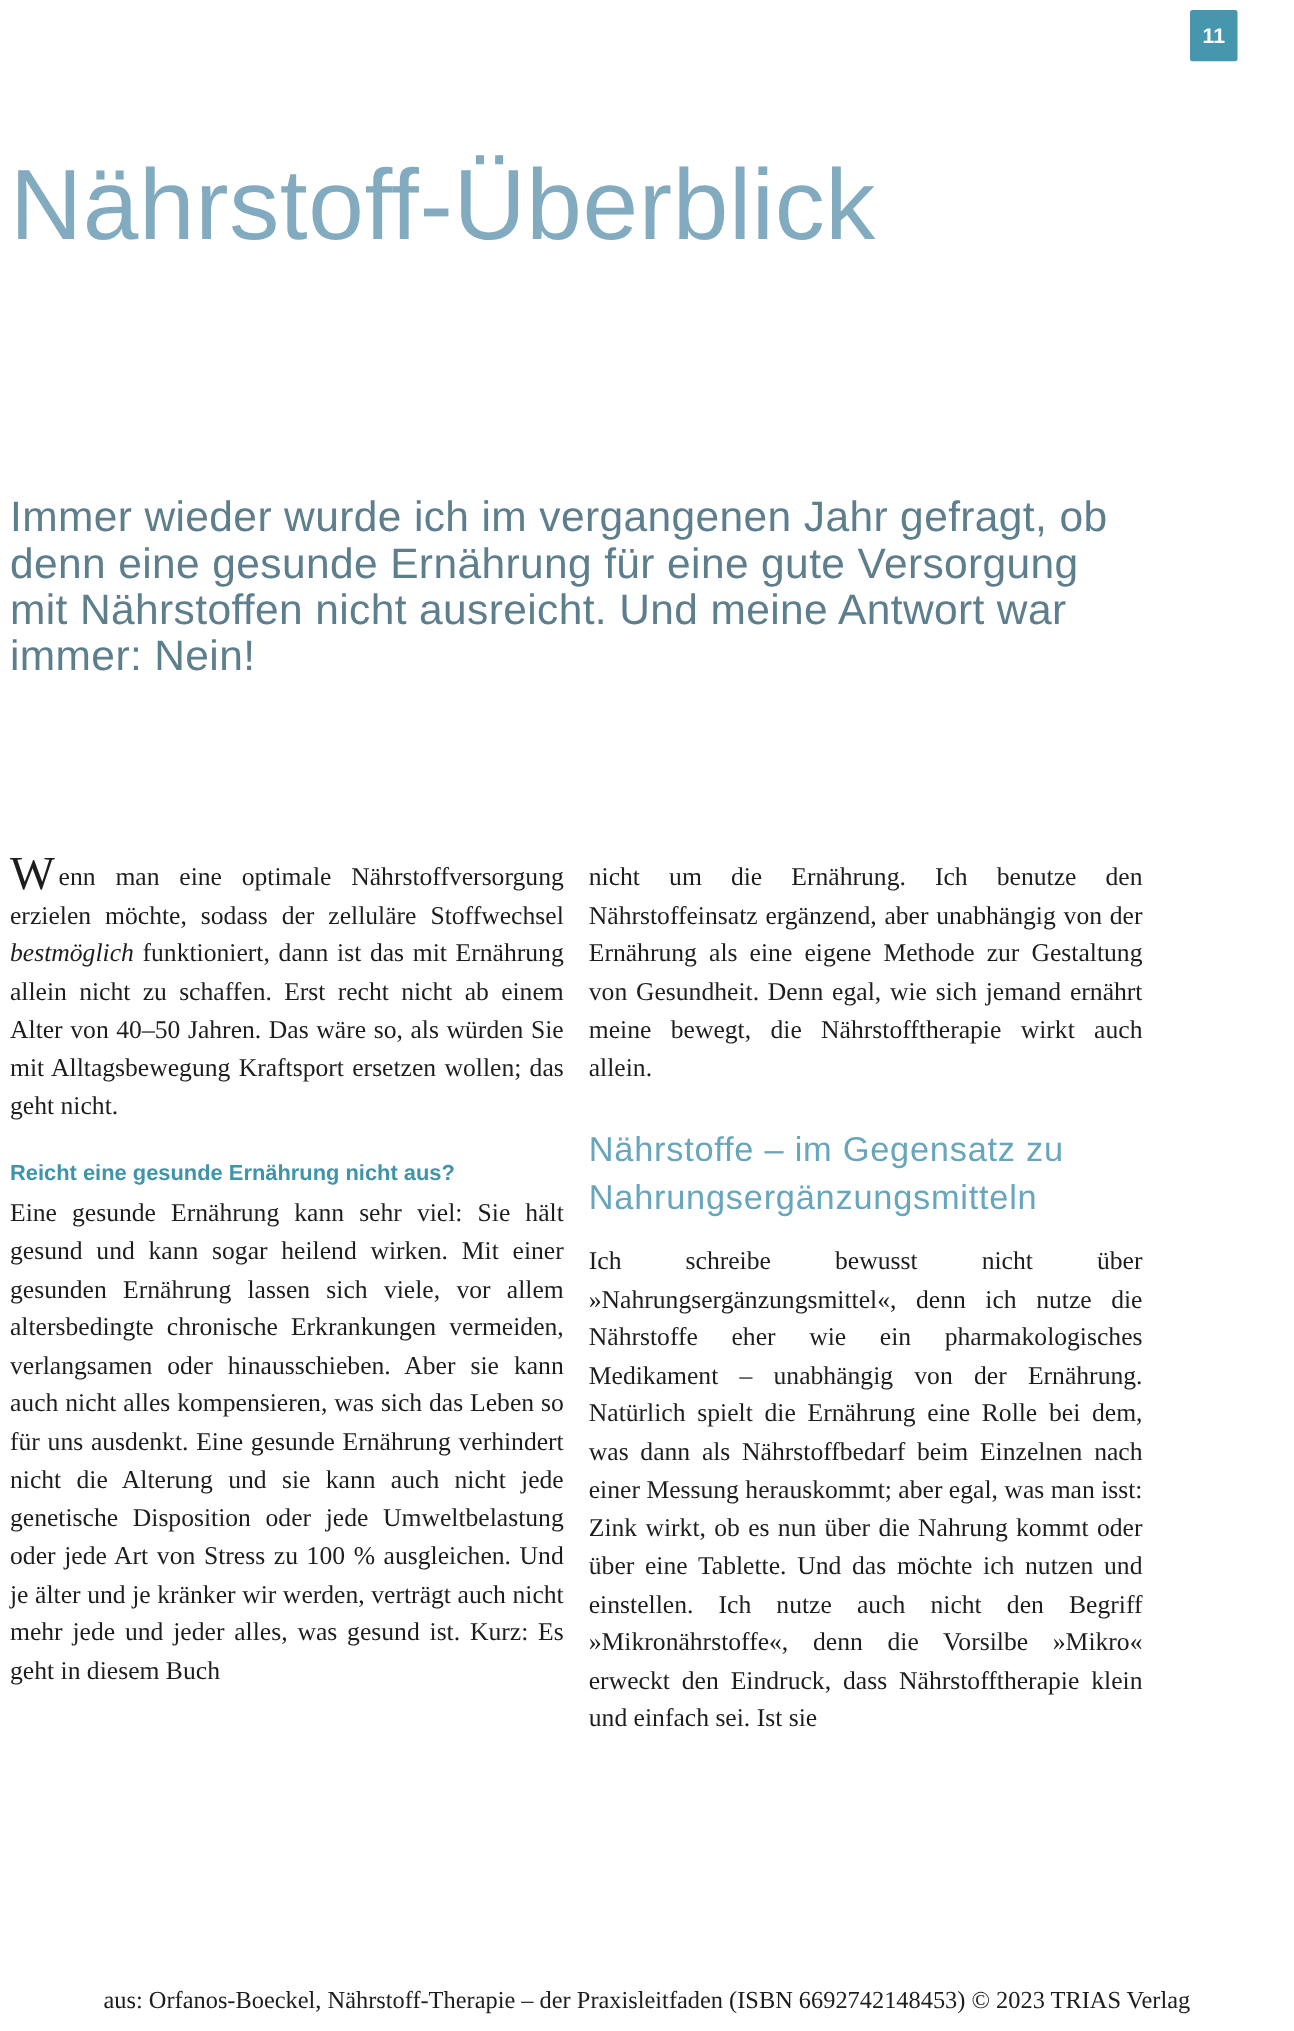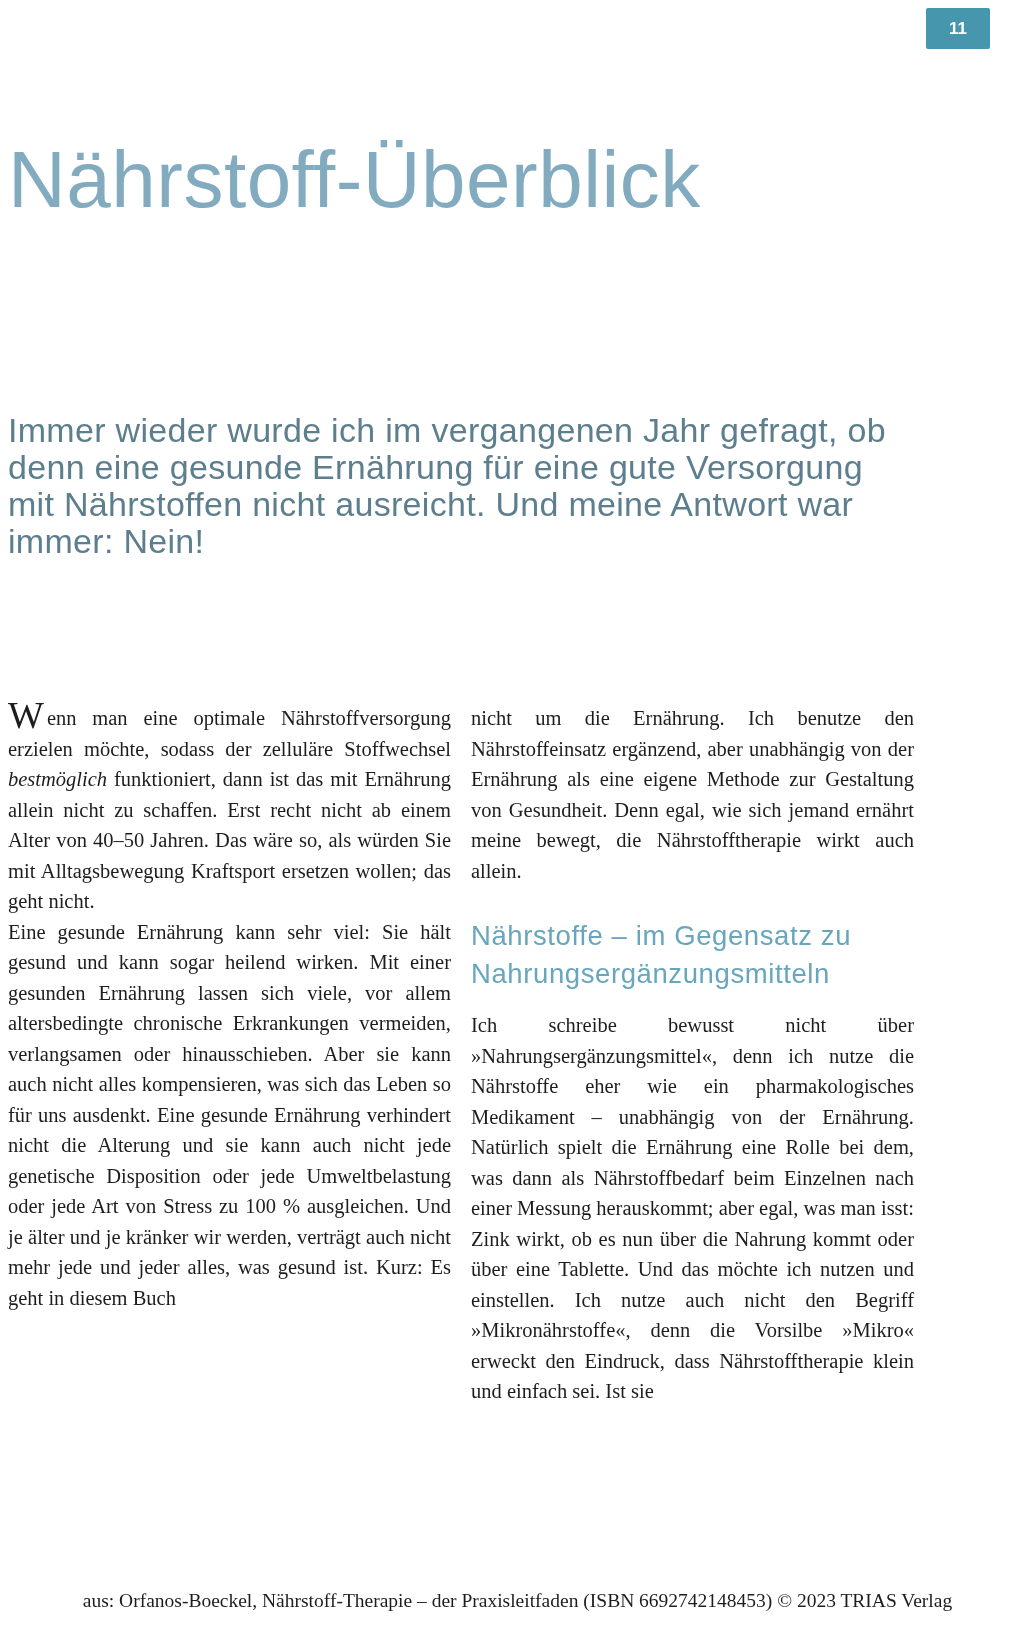--- a/index.html
+++ b/index.html
@@ -13,35 +13,34 @@
     height: 1625px;
     background: var(--page_bg, #ffffff);
     overflow: hidden;
     font-family: "Liberation Serif", serif;
     color: var(--text, #1d1d1d);
   }
   .page-number-badge {
     position: absolute;
     top: 8px;
     right: 45px;
-    width: 64px;
+    width: 38px;
     height: 41px;
     background: var(--badge_bg, #4697ad);
     color: var(--badge_text, #ffffff);
     font-family: "Liberation Sans", sans-serif;
     font-size: 17px;
     font-weight: bold;
     display: flex;
     align-items: center;
     justify-content: center;
     border-radius: 2px;
   }
   .content {
     padding: 0 103px 0 8px;
-    margin-top: 16px;
   }
   h1.title {
     margin: 0;
     padding-top: 122px;
     font-family: "Liberation Sans", sans-serif;
     font-weight: 400;
     font-size: 80px;
     line-height: 1.05;
     letter-spacing: 0.5px;
     color: var(--title, #82abc0);
@@ -116,20 +115,21 @@
 
     <h1 class="title">Nährstoff-Überblick</h1>
 
     <p class="intro">Immer wieder wurde ich im vergangenen Jahr gefragt, ob denn eine gesunde Ernährung für eine gute Versorgung mit Nährstoffen nicht ausreicht. Und meine Antwort war immer: Nein!</p>
 
     <div class="columns">
 
       <div class="col">
         <p class="body"><span class="dropcap">W</span><span>enn man eine optimale Nährstoffversorgung erzielen möchte, sodass der zelluläre Stoffwechsel </span><em class="inline-italic">bestmöglich</em><span> funktioniert, dann ist das mit Ernährung allein nicht zu schaffen. Erst recht nicht ab einem Alter von 40–50 Jahren. Das wäre so, als würden Sie mit Alltagsbewegung Kraftsport ersetzen wollen; das geht nicht.</span></p>
 
+        <h3 class="subhead">Reicht eine gesunde Ernährung nicht aus?</h3>
 
         <p class="body">Eine gesunde Ernährung kann sehr viel: Sie hält gesund und kann sogar heilend wirken. Mit einer gesunden Ernährung lassen sich viele, vor allem altersbedingte chronische Erkrankungen vermeiden, verlangsamen oder hinausschieben. Aber sie kann auch nicht alles kompensieren, was sich das Leben so für uns ausdenkt. Eine gesunde Ernährung verhindert nicht die Alterung und sie kann auch nicht jede genetische Disposition oder jede Umweltbelastung oder jede Art von Stress zu 100 % ausgleichen. Und je älter und je kränker wir werden, verträgt auch nicht mehr jede und jeder alles, was gesund ist. Kurz: Es geht in diesem Buch</p>
       </div>
 
       <div class="col">
         <p class="body">nicht um die Ernährung. Ich benutze den Nährstoffeinsatz ergänzend, aber unabhängig von der Ernährung als eine eigene Methode zur Gestaltung von Gesundheit. Denn egal, wie sich jemand ernährt meine bewegt, die Nährstofftherapie wirkt auch allein.</p>
 
         <h2 class="section-heading">Nährstoffe – im Gegensatz zu Nahrungsergänzungsmitteln</h2>
 
         <p class="body">Ich schreibe bewusst nicht über »Nahrungsergänzungsmittel«, denn ich nutze die Nährstoffe eher wie ein pharmakologisches Medikament – unabhängig von der Ernährung. Natürlich spielt die Ernährung eine Rolle bei dem, was dann als Nährstoffbedarf beim Einzelnen nach einer Messung herauskommt; aber egal, was man isst: Zink wirkt, ob es nun über die Nahrung kommt oder über eine Tablette. Und das möchte ich nutzen und einstellen. Ich nutze auch nicht den Begriff »Mikronährstoffe«, denn die Vorsilbe »Mikro« erweckt den Eindruck, dass Nährstofftherapie klein und einfach sei. Ist sie</p>

